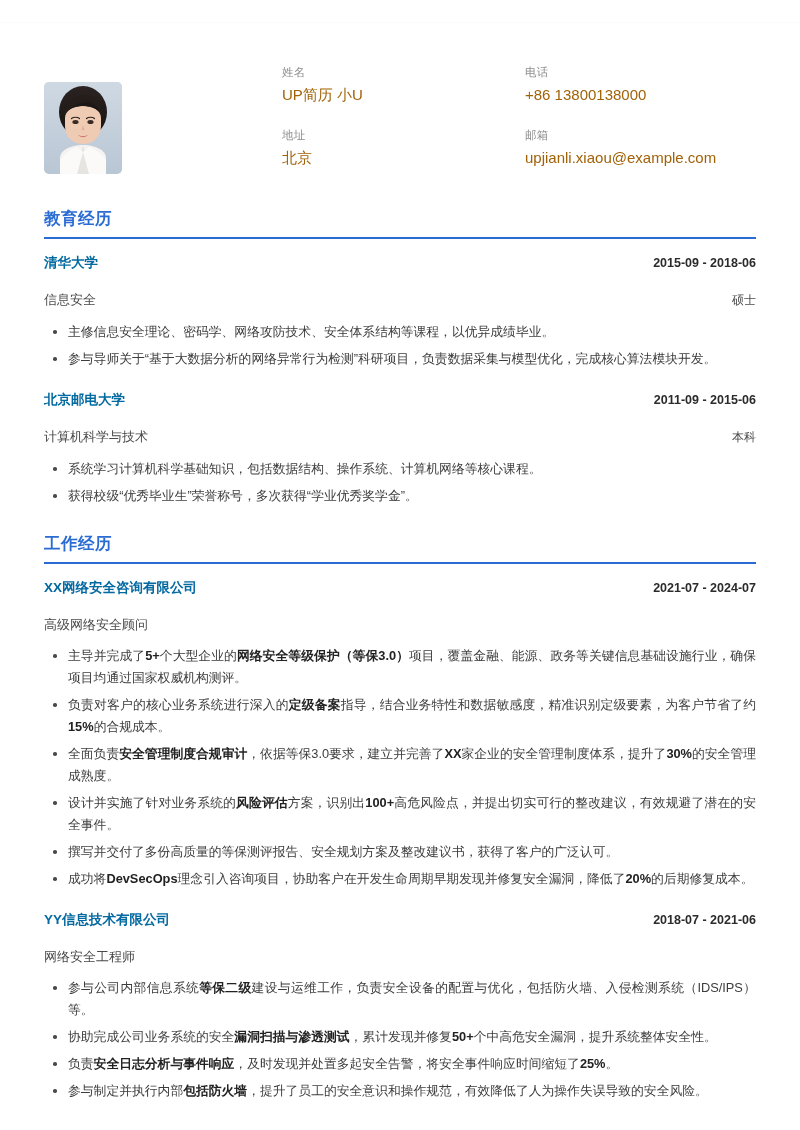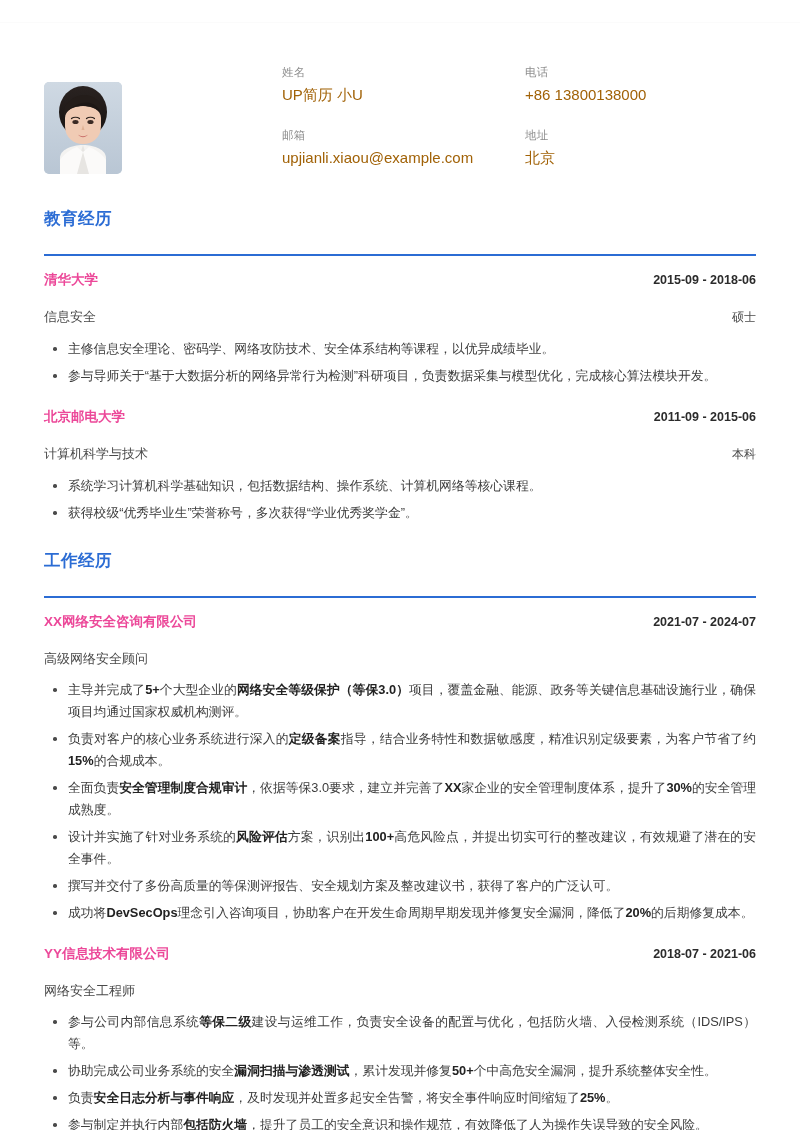--- a/index.html
+++ b/index.html
@@ -74,21 +74,21 @@
 
   
   .section {
     margin-top: 26px;
   }
   .section-title {
     font-size: 16.5px;
     font-weight: bold;
     color: #2b6cd4;
     letter-spacing: .5px;
-    padding-bottom: 24px;
+    padding-bottom: 7px;
   }
   .section-rule {
     height: 2px;
     background: #2b6cd4;
     width: 100%;
     margin-bottom: 14px;
   }
 
   .entry {
     margin-bottom: 6px;
@@ -97,21 +97,21 @@
     margin-top: 20px;
   }
   .entry-top {
     display: flex;
     justify-content: space-between;
     align-items: baseline;
   }
   .entry-org {
     font-size: 13.5px;
     font-weight: bold;
-    color: #ec4899;
+    color: #0369a1;
     line-height: 20px;
   }
   .entry-date {
     font-size: 12.5px;
     font-weight: bold;
     color: #2b2b2b;
     line-height: 20px;
     white-space: nowrap;
   }
   .entry-sub {
@@ -206,26 +206,26 @@
     <div class="contact-grid">
       <div>
         <div class="field-label">姓名</div>
         <div class="field-value">UP简历 小U</div>
       </div>
       <div>
         <div class="field-label">电话</div>
         <div class="field-value">+86 13800138000</div>
       </div>
       <div>
+        <div class="field-label">地址</div>
+        <div class="field-value">北京</div>
+      </div>
+      <div>
         <div class="field-label">邮箱</div>
         <div class="field-value">upjianli.xiaou@example.com</div>
-      </div>
-      <div>
-        <div class="field-label">地址</div>
-        <div class="field-value">北京</div>
       </div>
     </div>
   </div>
 
   <div id="sections-root">
       <div class="section">
         <div class="section-title">教育经历</div>
         <div class="section-rule"></div>
         <div class="entry">
           <div class="entry-top">

